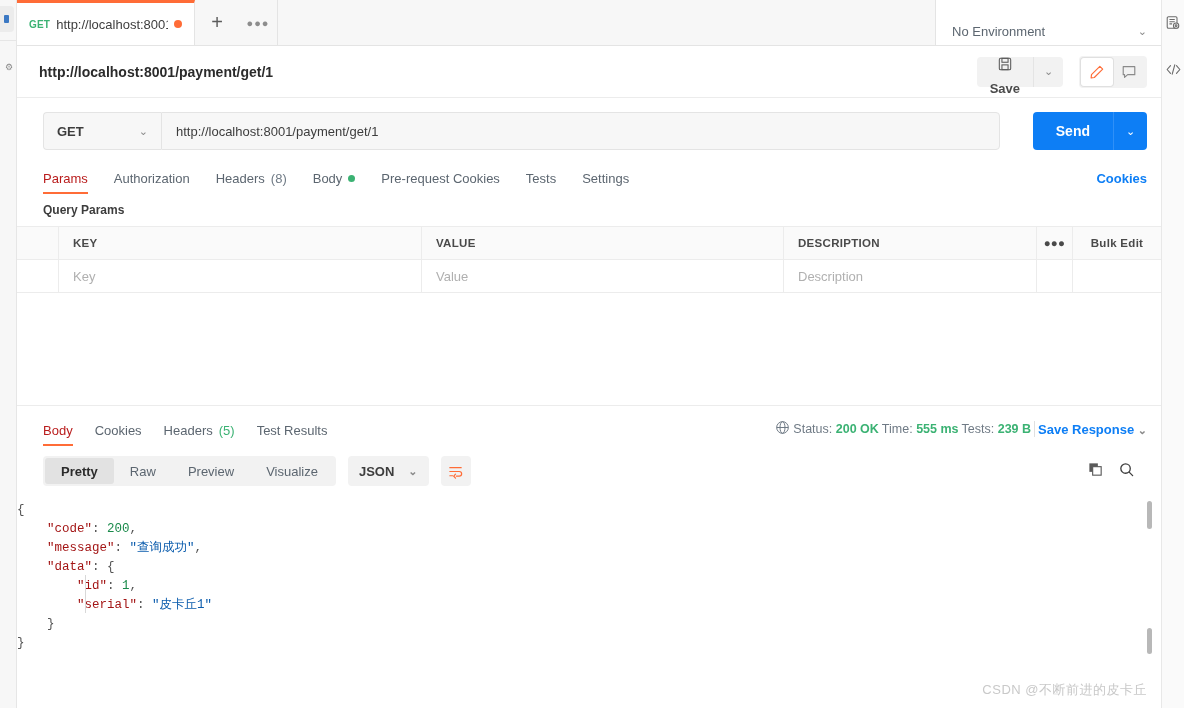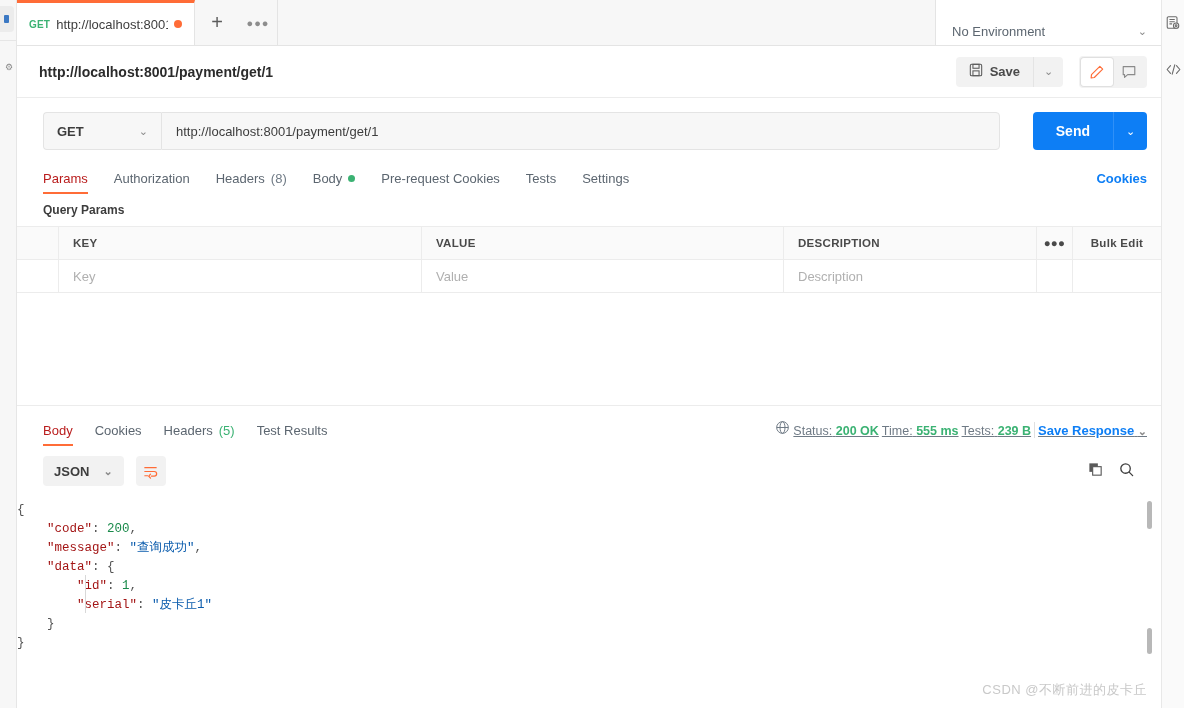--- a/index.html
+++ b/index.html
@@ -88,20 +88,21 @@
     height: 52px; display: flex; align-items: center;
     padding: 0 14px 0 22px; border-bottom: 1px solid #ececec; background: #fff;
   }
   .req-title { font-size: 14px; color: #2b2b2b; font-weight: bold; flex: 1; }
   .save-grp { display: flex; align-items: center; }
   .btn-save {
     height: 30px; background: #f2f2f2; border: none; border-radius: 4px 0 0 4px;
     display: flex; align-items: center; gap: 7px; padding: 0 13px;
     color: #4a4a4a; font-size: 13px; font-weight: bold; cursor: pointer;
     font-family: "Liberation Sans", sans-serif;
+    flex-direction: column;
   }
   .btn-save-caret {
     height: 30px; width: 30px; background: #f2f2f2; border: none;
     border-radius: 0 4px 4px 0; border-left: 1px solid #e4e4e4;
     color: #8a8a8a; cursor: pointer; font-size: 11px;
   }
   .icon-grp {
     display: flex; align-items: center; margin-left: 16px;
     background: #f2f2f2; border-radius: 4px; height: 32px; padding: 2px;
   }
@@ -190,22 +191,22 @@
   .params-space { height: 112px; }
 
   
   .resp-sep { border-top: 1px solid #ececec; }
   .resptabs {
     display: flex; align-items: flex-end; padding: 12px 14px 0 26px;
     height: 40px; position: relative;
   }
   .resptabs .rtab { margin-right: 22px; }
   .status-wrap {
-    margin-left: auto; display: flex; align-items: flex-end; gap: 3px;
-    padding-bottom: 8px; font-size: 12.5px; color: #6f7a85; text-decoration: underline;
+    margin-left: auto; display: flex; align-items: center; gap: 3px;
+    padding-bottom: 8px; font-size: 12.5px; color: #6f7a85;
   }
   .status-wrap .ok { color: #3bb273; font-weight: bold; }
   .status-sep { width: 1px; height: 16px; background: #e0e0e0; }
   .save-resp { color: #0d7ef5; font-weight: bold; font-size: 13px; cursor: pointer; }
 
   
   .resptoolbar {
     display: flex; align-items: center; padding: 10px 14px 9px 26px; gap: 12px;
   }
   .seg {
@@ -430,20 +431,26 @@
         </span>
         <span class="status-sep"></span>
         <span class="save-resp">
           <span>Save Response</span>
           <span class="chev">⌄</span>
         </span>
       </div>
     </div>
 
     <div class="resptoolbar">
+      <div class="seg">
+        <div class="seg-item active">Pretty</div>
+        <div class="seg-item">Raw</div>
+        <div class="seg-item">Preview</div>
+        <div class="seg-item">Visualize</div>
+      </div>
       <div class="json-sel">
         <span>JSON</span>
         <span class="chev">⌄</span>
       </div>
       <div class="wrap-btn">
         <svg width="17" height="17" viewBox="0 0 18 18" fill="none" stroke="#ff6c37" stroke-width="1.3" stroke-linecap="round">
           <path d="M3 5h12M3 9h10a2.5 2.5 0 0 1 0 5h-3M3 13.5h3"></path>
           <path d="M9 11.8l-1.8 2.2 1.8 2"></path>
         </svg>
       </div>

